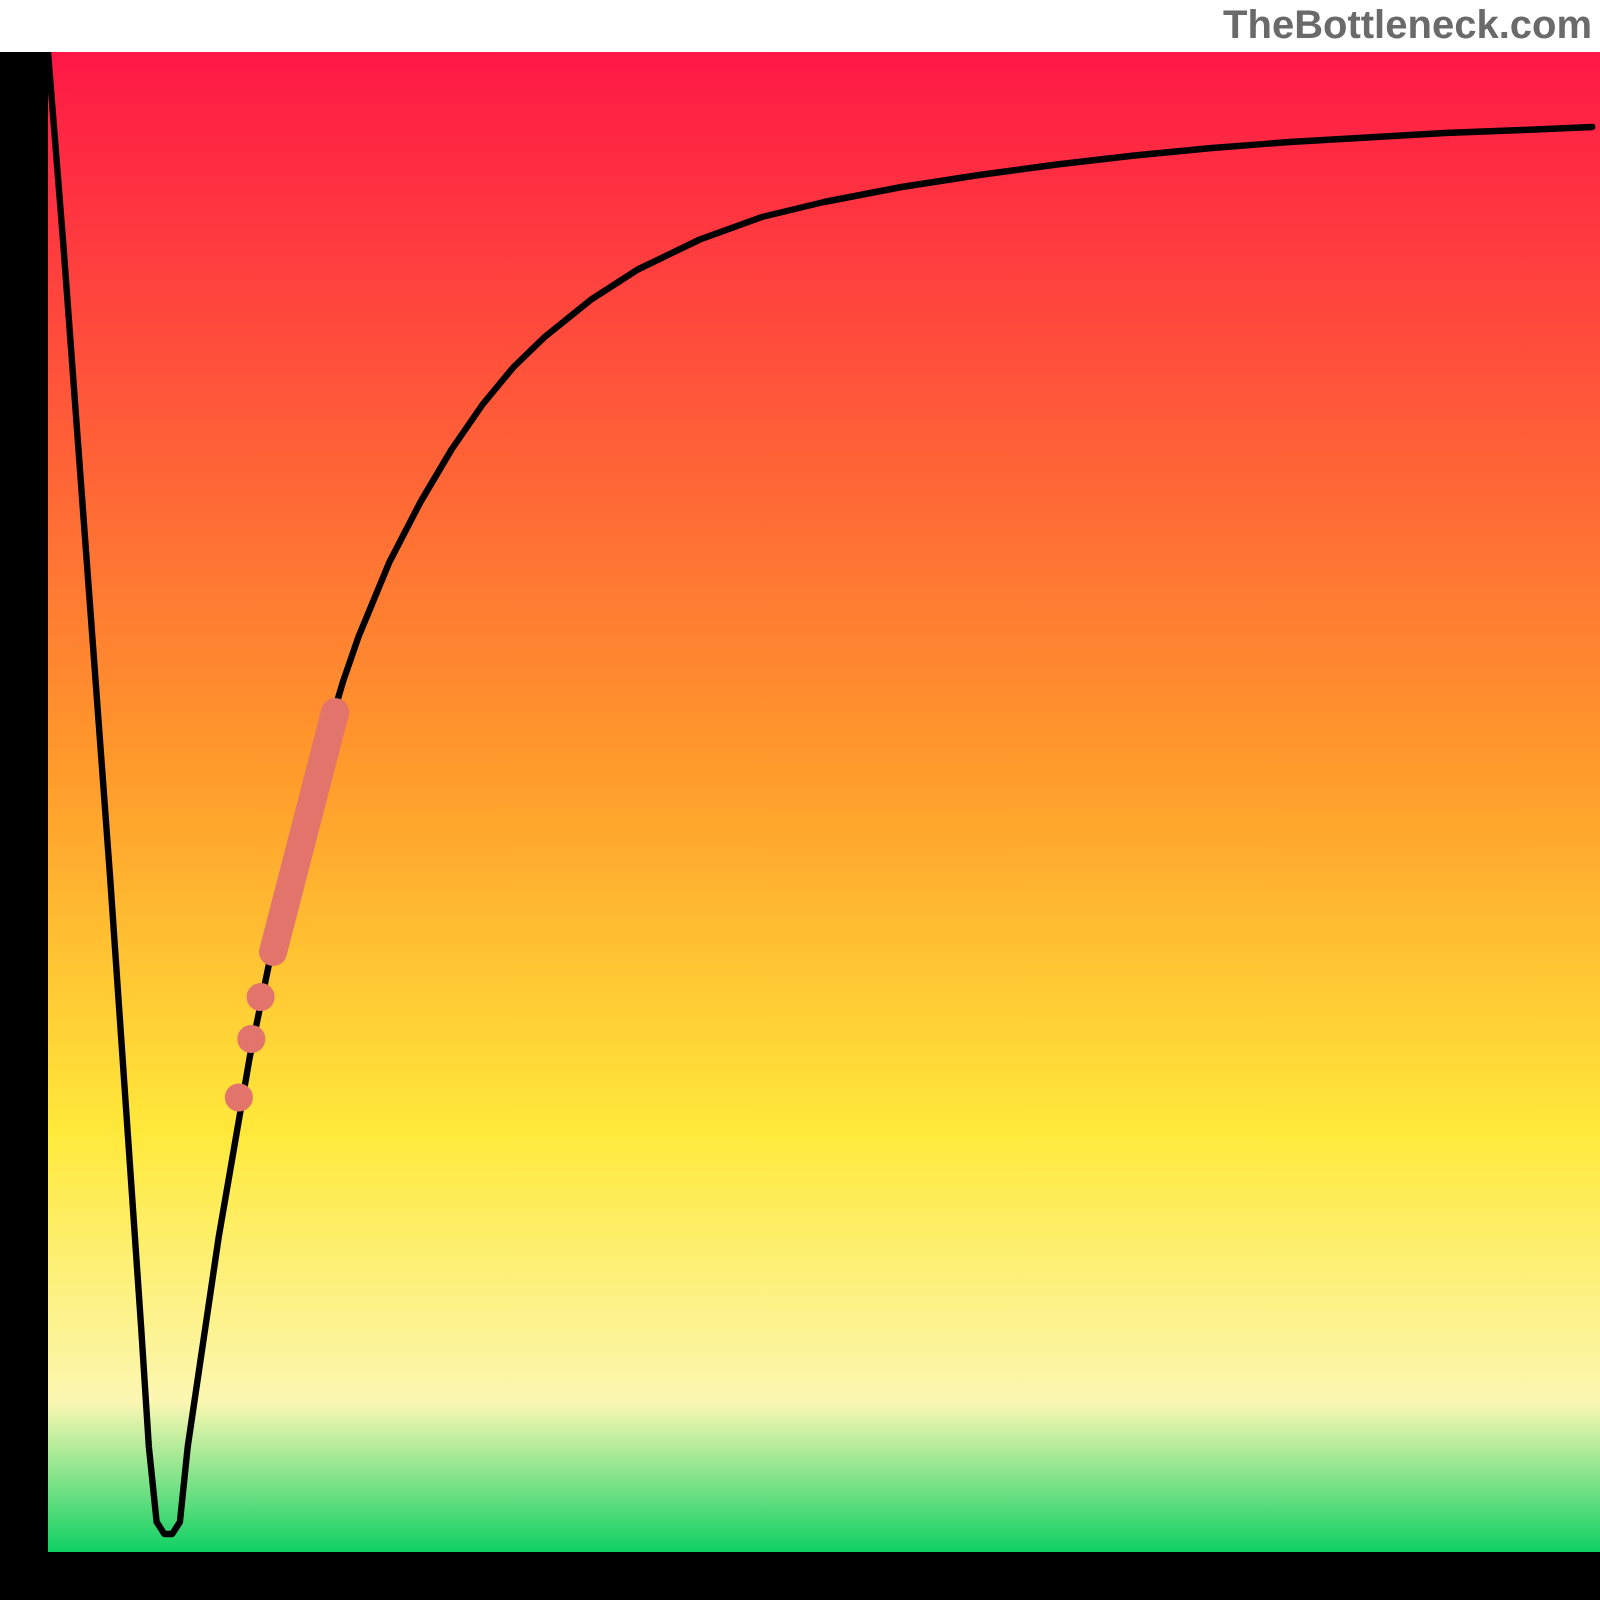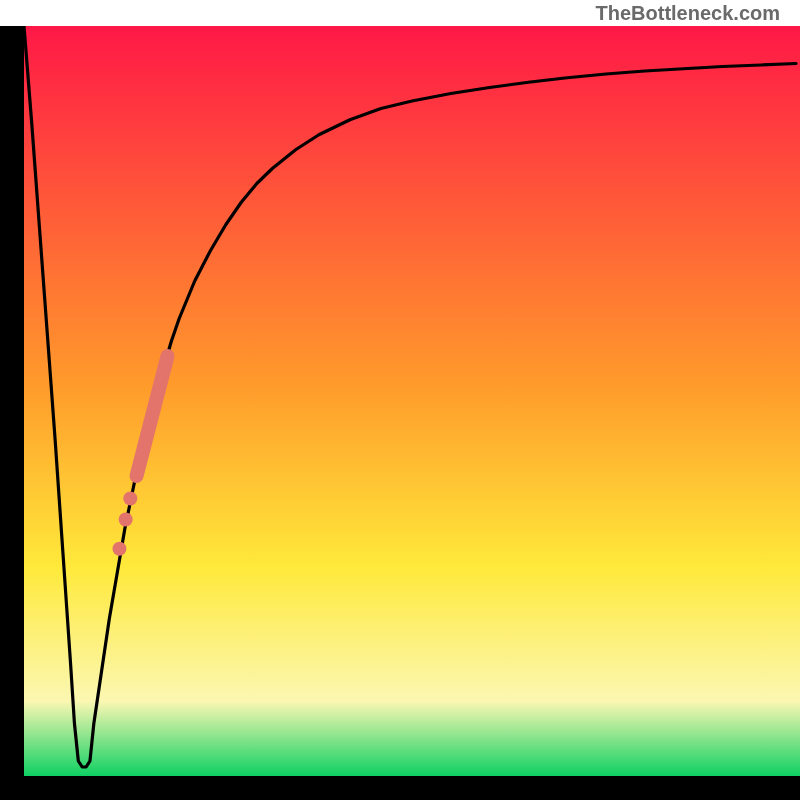--- a/index.html
+++ b/index.html
@@ -14,21 +14,21 @@
     background: #000000;
     position: relative;
     box-sizing: border-box;
   }
   .attribution {
     position: absolute;
     top: 0;
     right: 0;
     height: 26px;
     line-height: 26px;
-    padding-right: 20px;
+    padding-right: 4px;
     background: #ffffff;
     color: #6a6a6a;
     font-size: 20px;
     font-weight: bold;
     width: 100%;
     text-align: right;
     box-sizing: border-box;
   }
   .plot-frame {
     position: absolute;

